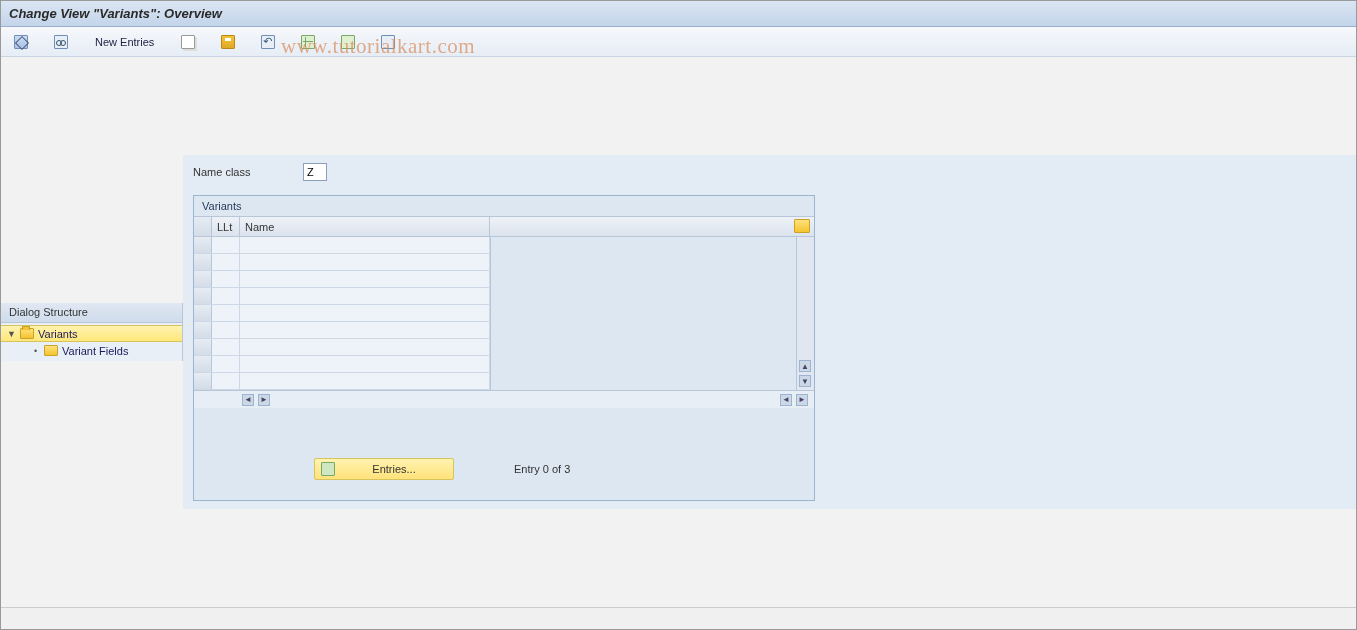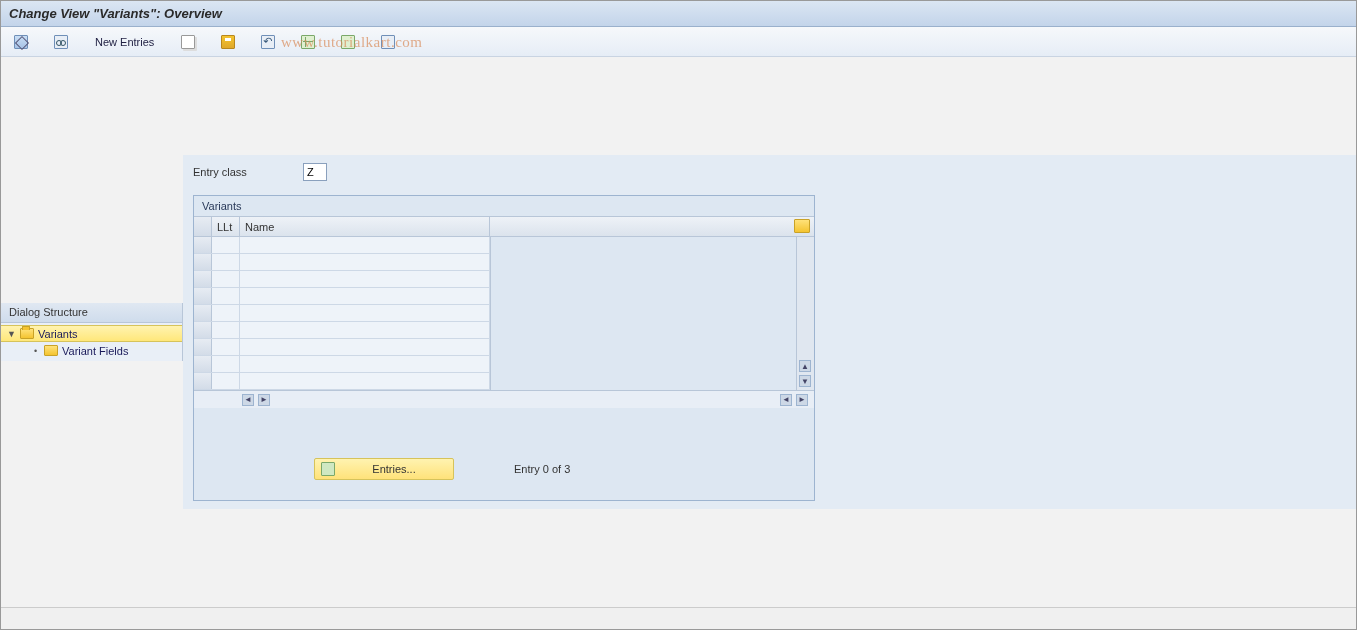--- a/index.html
+++ b/index.html
@@ -25,21 +25,21 @@
     padding: 0 10px;
     position: relative;
   }
   .tb-btn {
     width: 20px; height: 20px;
     display: flex; align-items: center; justify-content: center;
     border: 1px solid transparent; border-radius: 2px;
     cursor: pointer;
   }
   .tb-text-btn { font-size: 11px; color: #224; padding: 2px 4px; cursor: pointer; }
-  .watermark { position: absolute; left: 280px; top: 7px; color: #d98b5a; opacity: 0.7; font-size: 15px; font-family: Georgia, serif; letter-spacing: 0.5px; pointer-events: none; }
+  .watermark { position: absolute; left: 280px; top: 7px; color: #d98b5a; opacity: 0.7; font-size: 21px; font-family: Georgia, serif; letter-spacing: 0.5px; pointer-events: none; }
 
   
   .main { flex: 1; display: flex; min-height: 0; align-items: center; }
   .sidebar {
     width: 182px; background: #e9eff7; border-right: 1px solid #b8c6d8;
     display: flex; flex-direction: column;
   }
   .sidebar-hdr {
     height: 20px; background: linear-gradient(#e0e8f2,#cfdcec);
     border-bottom: 1px solid #b8c6d8;
@@ -176,21 +176,21 @@
         <span class="twisty">•</span>
         <span class="folder-ico"></span>
         <span class="tree-label">Variant Fields</span>
       </div>
     </div>
   </div>
 
   <div class="content">
 
     <div class="field-row">
-      <span class="field-label">Entry class</span>
+      <span class="field-label">Name class</span>
       <input class="field-input" value="Z" style="">
     </div>
 
     <div class="panel">
       <div class="panel-title">Variants</div>
 
       <div class="grid-wrap">
         <div class="grid-head">
           <div class="gh-cell gh-rowhdr"></div>
           <div class="gh-cell gh-llt">LLt</div>

